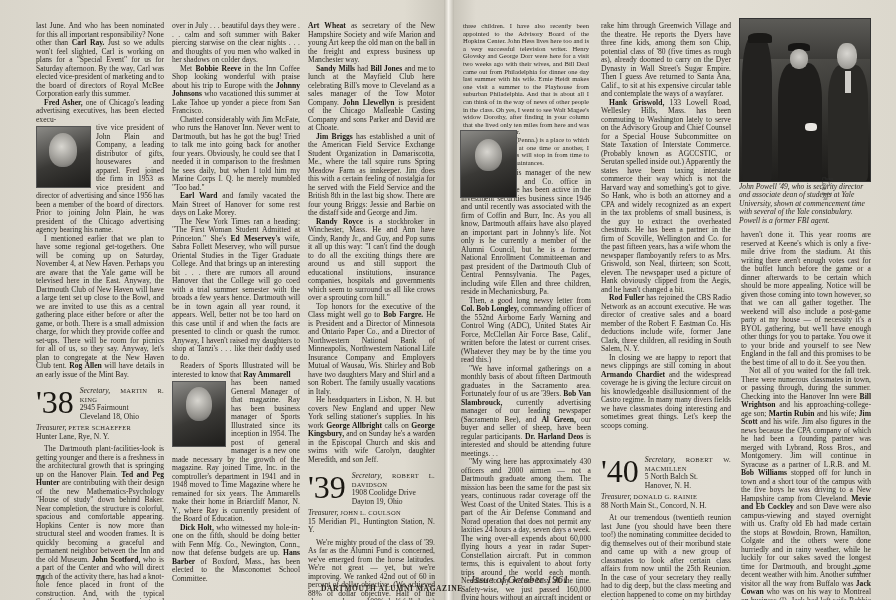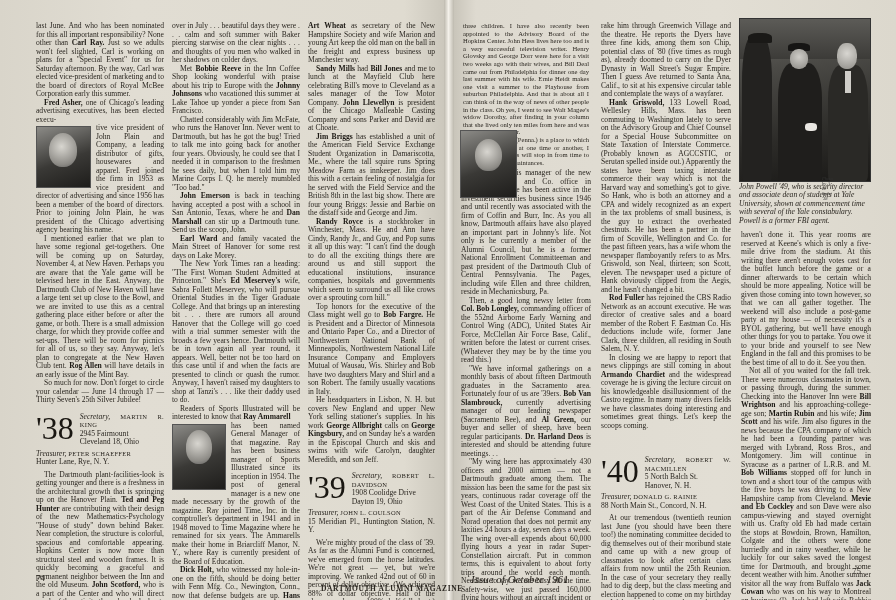--- a/index.html
+++ b/index.html
@@ -59,21 +59,20 @@
   <div class="gutter"></div>
 
   <div class="col" style="left:36px;width:128px;">
     <p class="noindent"><span>last June. And who has been nominated for this all important responsibility? None other than </span><b>Carl Ray.</b><span> Just so we adults won't feel slighted, Carl is working on plans for a "Special Event" for us for Saturday afternoon. By the way, Carl was elected vice-president of marketing and to the board of directors of Royal McBee Corporation early this summer.</span></p>
     <p><b>Fred Asher,</b><span> one of Chicago's leading advertising executives, has been elected execu-</span></p>
     <div class="photo float-left" style="width:53px;height:60px;">
       <div class="face" style="left:12px;top:6px;width:28px;height:34px;"></div>
     </div>
     <p class="noindent"><span>tive vice president of John Plain and Company, a leading distributor of gifts, housewares and apparel. Fred joined the firm in 1953 as vice president and director of advertising and since 1956 has been a member of the board of directors. Prior to joining John Plain, he was president of the Chicago advertising agency bearing his name.</span></p>
     <p><span>I mentioned earlier that we plan to have some regional get-togethers. One will be coming up on Saturday, November 4, at New Haven. Perhaps you are aware that the Yale game will be televised here in the East. Anyway, the Dartmouth Club of New Haven will have a large tent set up close to the Bowl, and we are invited to use this as a central gathering place either before or after the game, or both. There is a small admission charge, for which they provide coffee and set-ups. There will be room for picnics for all of us, so they say. Anyway, let's plan to congregate at the New Haven Club tent. </span><b>Rog Allen</b><span> will have details in an early issue of the Mint Bay.</span></p>
-    <p><span>So much for now. Don't forget to circle your calendar — June 14 through 17 — Thirty Seven's 25th Silver Jubilee!</span></p>
 
     <div class="class-head">
       <div class="class-year">'38</div>
       <div class="class-sec">
         <i>Secretary,</i> <span class="smallcaps">MARTIN R. KING</span><br>
         <span>2945 Fairmount</span><br>
         <span>Cleveland 18, Ohio</span>
       </div>
     </div>
     <div class="treas">
@@ -81,21 +80,20 @@
       <span>Hunter Lane, Rye, N. Y.</span>
     </div>
     <p><span>The Dartmouth plant-facilities-look is getting younger and there is a freshness in the architectural growth that is springing up on the Hanover Plain. </span><b>Ted and Peg Hunter</b><span> are contributing with their design of the new Mathematics-Psychology "House of study" down behind Baker. Near completion, the structure is colorful, spacious and comfortable appearing. Hopkins Center is now more than structural steel and wooden frames. It is quickly becoming a graceful and permanent neighbor between the Inn and the old Museum. </span><b>John Scotford,</b><span> who is a part of the Center and who will direct much of the activity there, has had a knot-hole fence placed in front of the construction. And, with the typical Scotford touch, he has caricatured colorful cartoons on the fence; each of which depicts an activity that will be sponsored in the Center. Two new dormitories occupy the playing ground just west and slightly below the Thayer School; pushing the campus further toward the Connecticut River. And from a huge desk facing the College President's office across the foyer </span></p>
 
   </div>
 
   <div class="col" style="left:172px;width:128px;">
     <p class="noindent"><span>over in July . . . beautiful days they were . . . calm and soft summer with Baker piercing starwise on the clear nights . . . and thoughts of you men who walked in her shadows on colder days.</span></p>
     <p><span>Met </span><b>Bobbie Reeve</b><span> in the Inn Coffee Shop looking wonderful with praise about his trip to Europe with the </span><b>Johnny Johnsons</b><span> who vacationed this summer at Lake Tahoe up yonder a piece from San Francisco.</span></p>
     <p><span>Chatted considerably with Jim McFate, who runs the Hanover Inn. Never went to Dartmouth, but has he got the bug! Tried to talk me into going back for another four years. Obviously, he could see that I needed it in comparison to the freshmen he sees daily, but when I told him my Marine Corps I. Q. he merely mumbled "Too bad."</span></p>
-    <p><b>John Emerson</b><span> is back in teaching having accepted a post with a school in San Antonio, Texas, where he and </span><b>Dan Marshall</b><span> can stir up a Dartmouth tune. Send us the scoop, John.</span></p>
     <p><b>Earl Ward</b><span> and family vacated the Main Street of Hanover for some rest days on Lake Morey.</span></p>
     <p><span>The New York Times ran a heading: "The First Woman Student Admitted at Princeton." She's </span><b>Ed Meservey's</b><span> wife, Sabra Follett Meservey, who will pursue Oriental Studies in the Tiger Graduate College. And that brings up an interesting bit . . . there are rumors all around Hanover that the College will go coed with a trial summer semester with the broads a few years hence. Dartmouth will be in town again all year round, it appears. Well, better not be too hard on this case until if and when the facts are presented to clinch or quash the rumor. Anyway, I haven't raised my daughters to shop at Tanzi's . . . like their daddy used to do.</span></p>
     <p><span>Readers of Sports Illustrated will be interested to know that </span><b>Ray Ammarell</b></p>
     <div class="photo float-left" style="width:52px;height:64px;">
       <div class="face" style="left:13px;top:5px;width:26px;height:34px;"></div>
     </div>
     <p class="noindent"><span> has been named General Manager of that magazine. Ray has been business manager of Sports Illustrated since its inception in 1954. The post of general manager is a new one made necessary by the growth of the magazine. Ray joined Time, Inc. in the comptroller's department in 1941 and in 1948 moved to Time Magazine where he remained for six years. The Ammarells make their home in Briarcliff Manor, N. Y., where Ray is currently president of the Board of Education.</span></p>
     <p><b>Dick Holt,</b><span> who witnessed my hole-in-one on the fifth, should be doing better with Fenn Mfg. Co., Newington, Conn., now that defense budgets are up. </span><b>Hans Barber</b><span> of Boxford, Mass., has been elected to the Masconomet School Committee. </span></p>
   </div>
 

